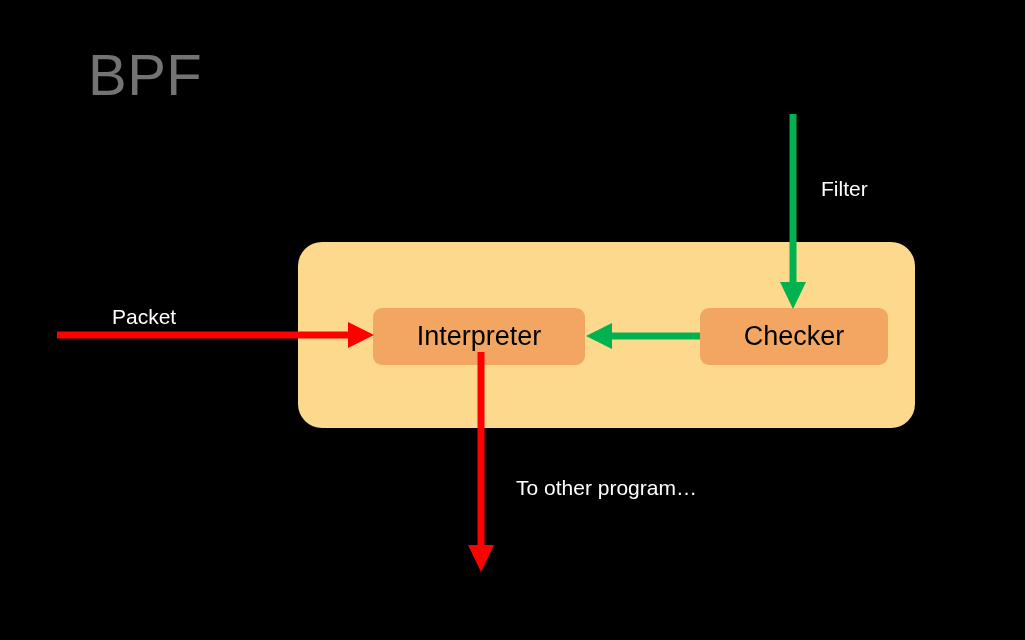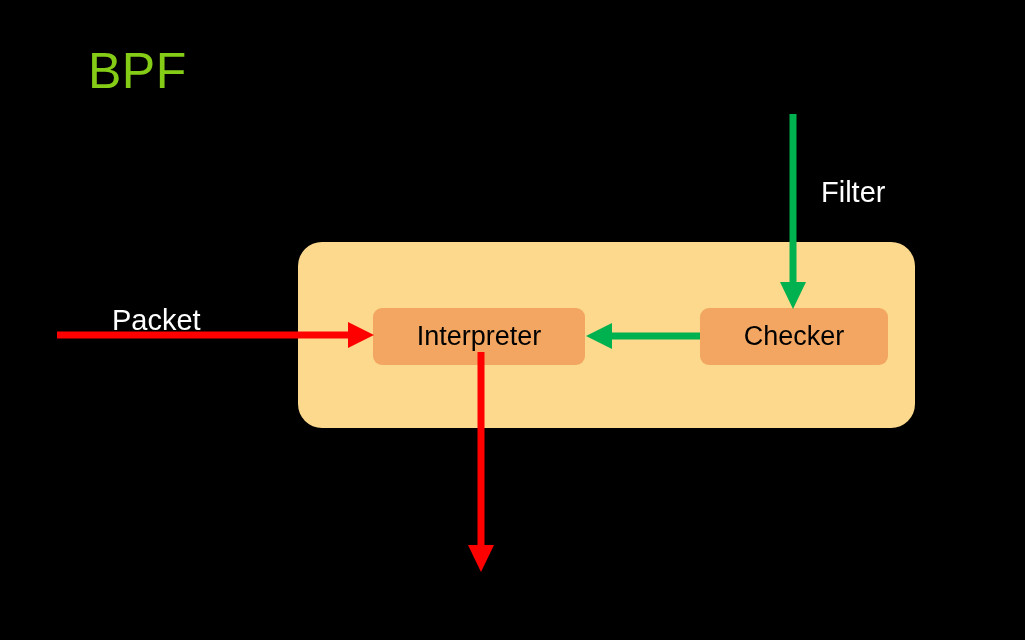--- a/index.html
+++ b/index.html
@@ -14,23 +14,23 @@
     background: #000000;
     overflow: hidden;
     font-family: "Liberation Sans", sans-serif;
   }
 
   
   #slide-title {
     position: absolute;
     left: 88px;
     top: 46px;
-    font-size: 50px;
+    font-size: 58px;
     line-height: 1;
-    color: #84cc16;
+    color: #737373;
     font-weight: 400;
     letter-spacing: 0.5px;
     white-space: nowrap;
   }
 
   
   #bpf-container {
     position: absolute;
     left: 298px;
     top: 242px;
@@ -62,21 +62,21 @@
     left: 700px;
     top: 308px;
     width: 188px;
     height: 57px;
   }
 
   
   .diagram-label {
     position: absolute;
     color: #ffffff;
-    font-size: 29px;
+    font-size: 21px;
     white-space: nowrap;
     line-height: 1;
     text-align: center;
   }
   #label-packet { left: 112px; top: 283px; margin-top: 23px; }
   #label-filter { left: 821px; top: 178px; }
   #label-to-other-program { left: 516px; top: 477px; }
 
   
   #arrow-layer {
@@ -102,20 +102,21 @@
   </div>
 
   <div id="interpreter-box" class="process-box">
     <span>Interpreter</span>
   </div>
 
   <div id="label-packet" class="diagram-label">Packet</div>
 
   <div id="label-filter" class="diagram-label">Filter</div>
 
+  <div id="label-to-other-program" class="diagram-label">To other program…</div>
 
   <svg id="arrow-layer" viewBox="0 0 1025 640">
 
     <g>
       <line x1="57" y1="335" x2="358" y2="335" stroke="#FF0000" stroke-width="7"></line>
       <polygon points="374,335 348,348 348,322" fill="#FF0000"></polygon>
     </g>
 
     <g>
       <line x1="793" y1="114" x2="793" y2="292" stroke="#00B14F" stroke-width="7"></line>

